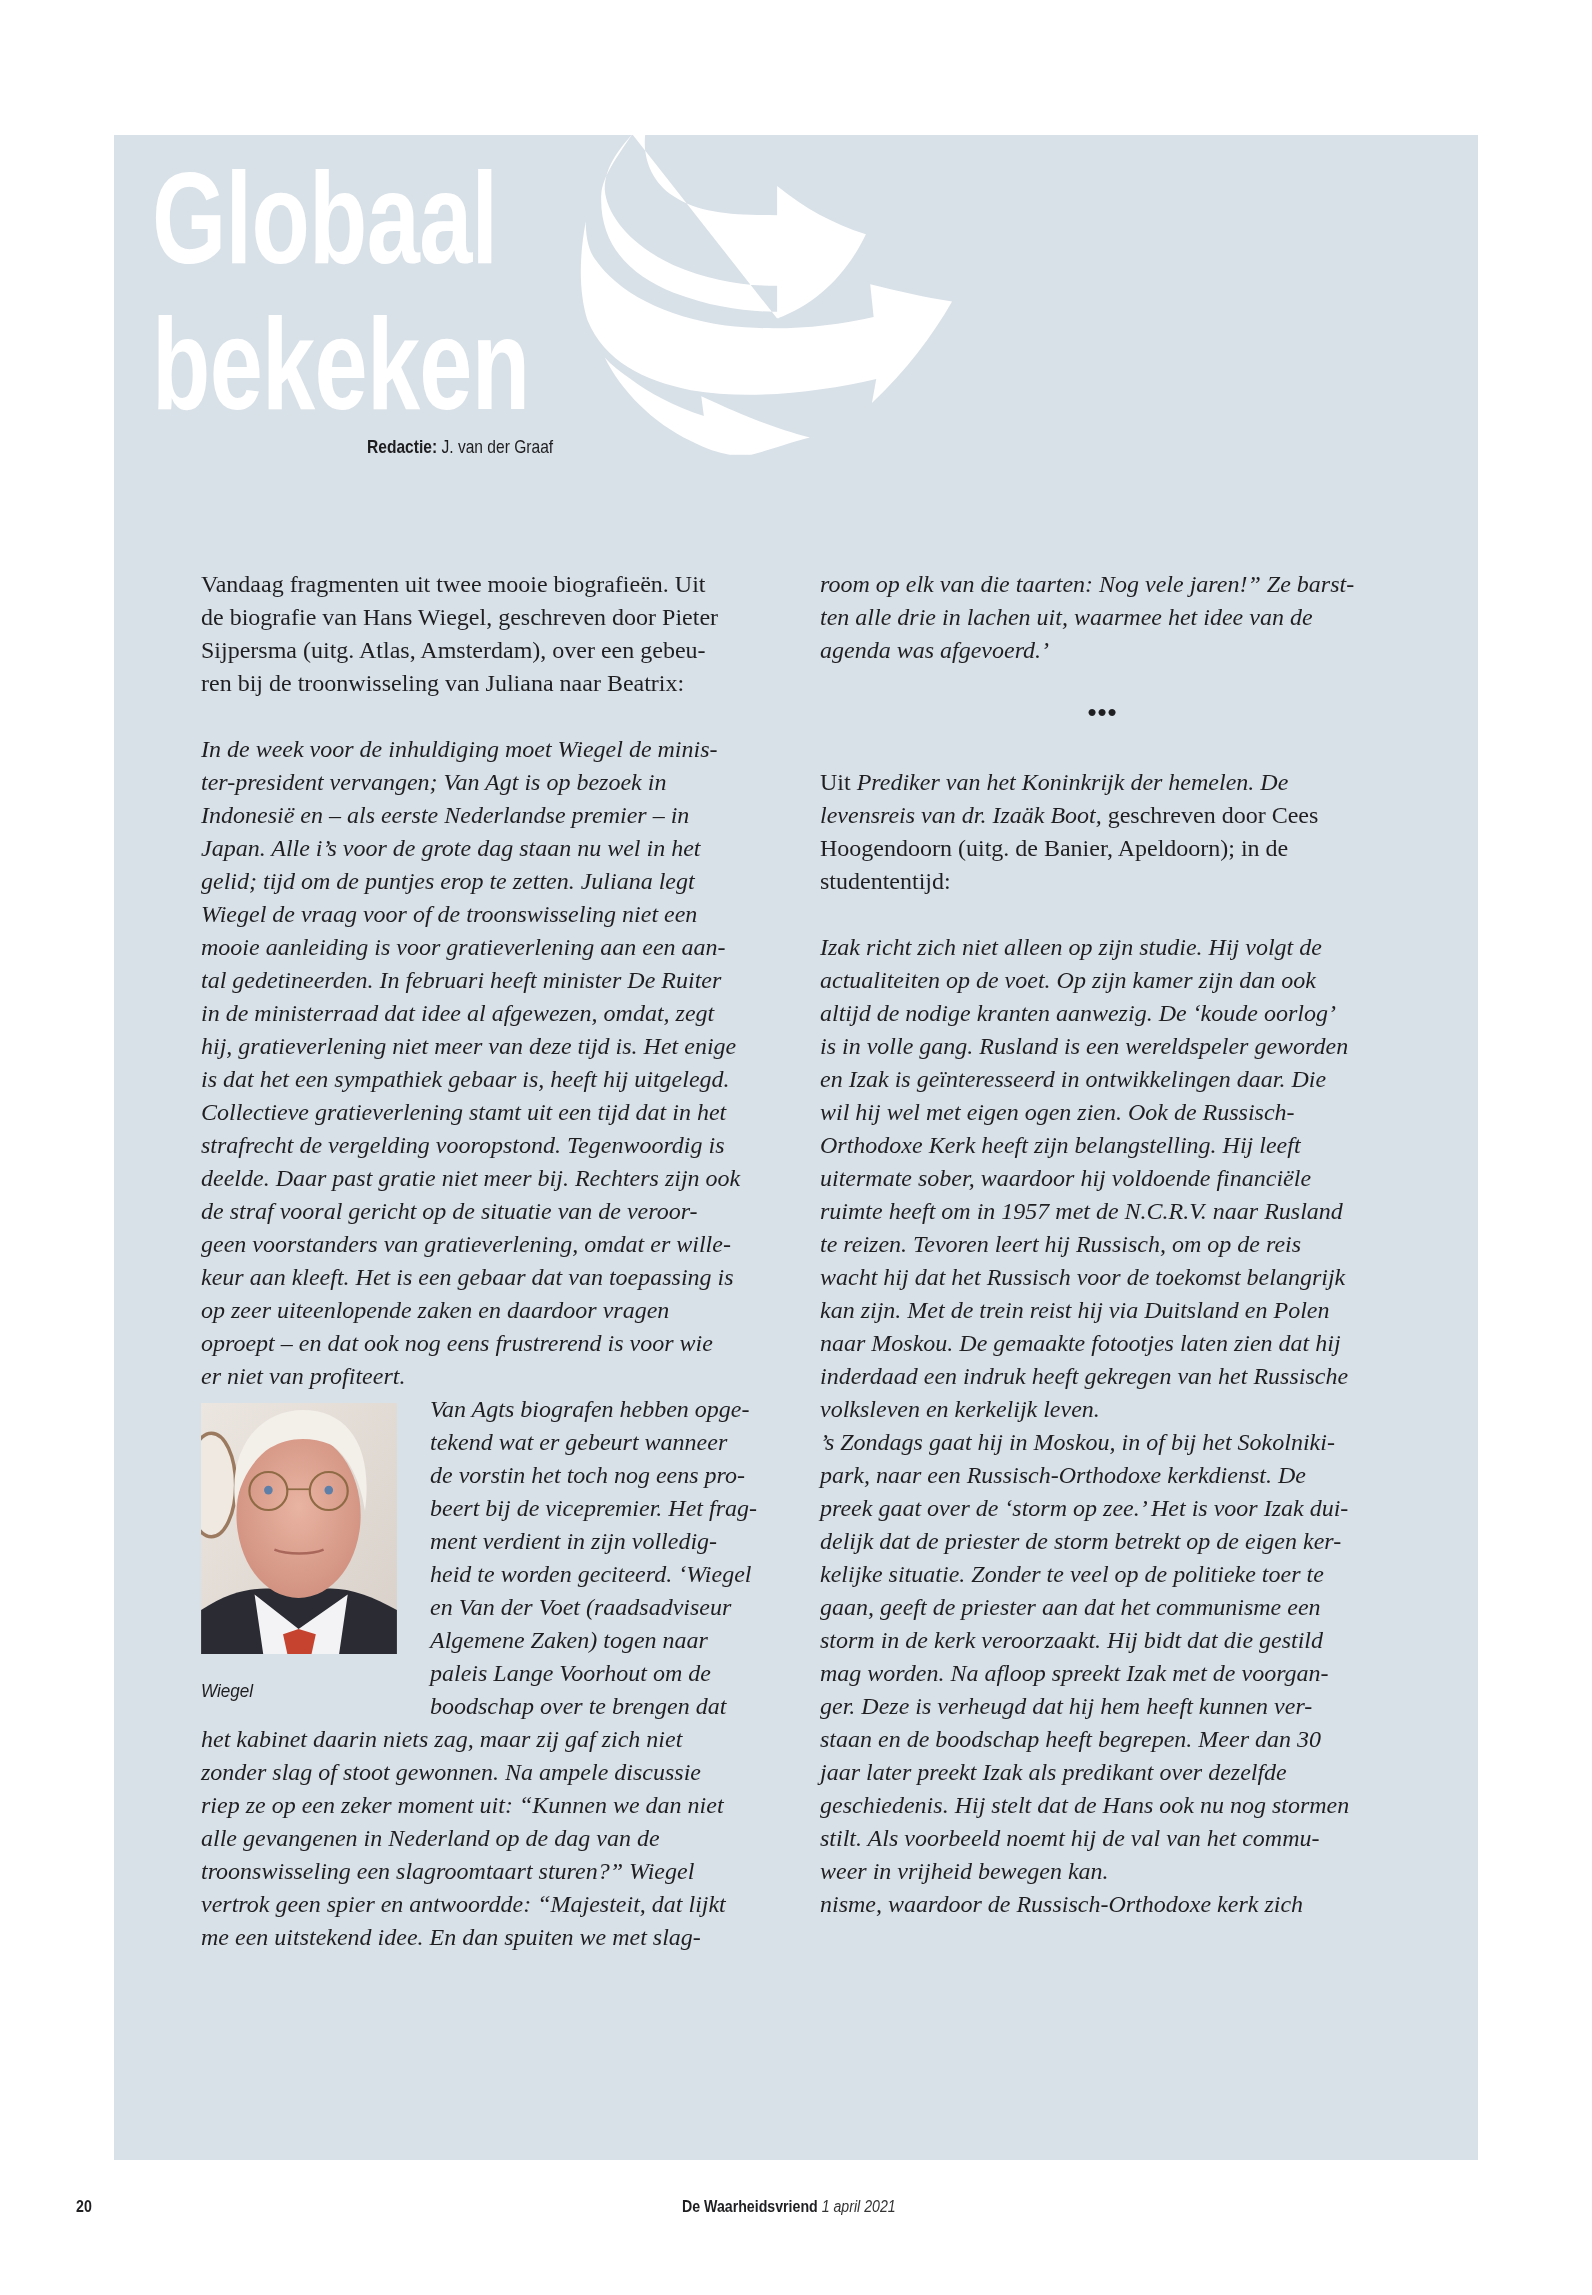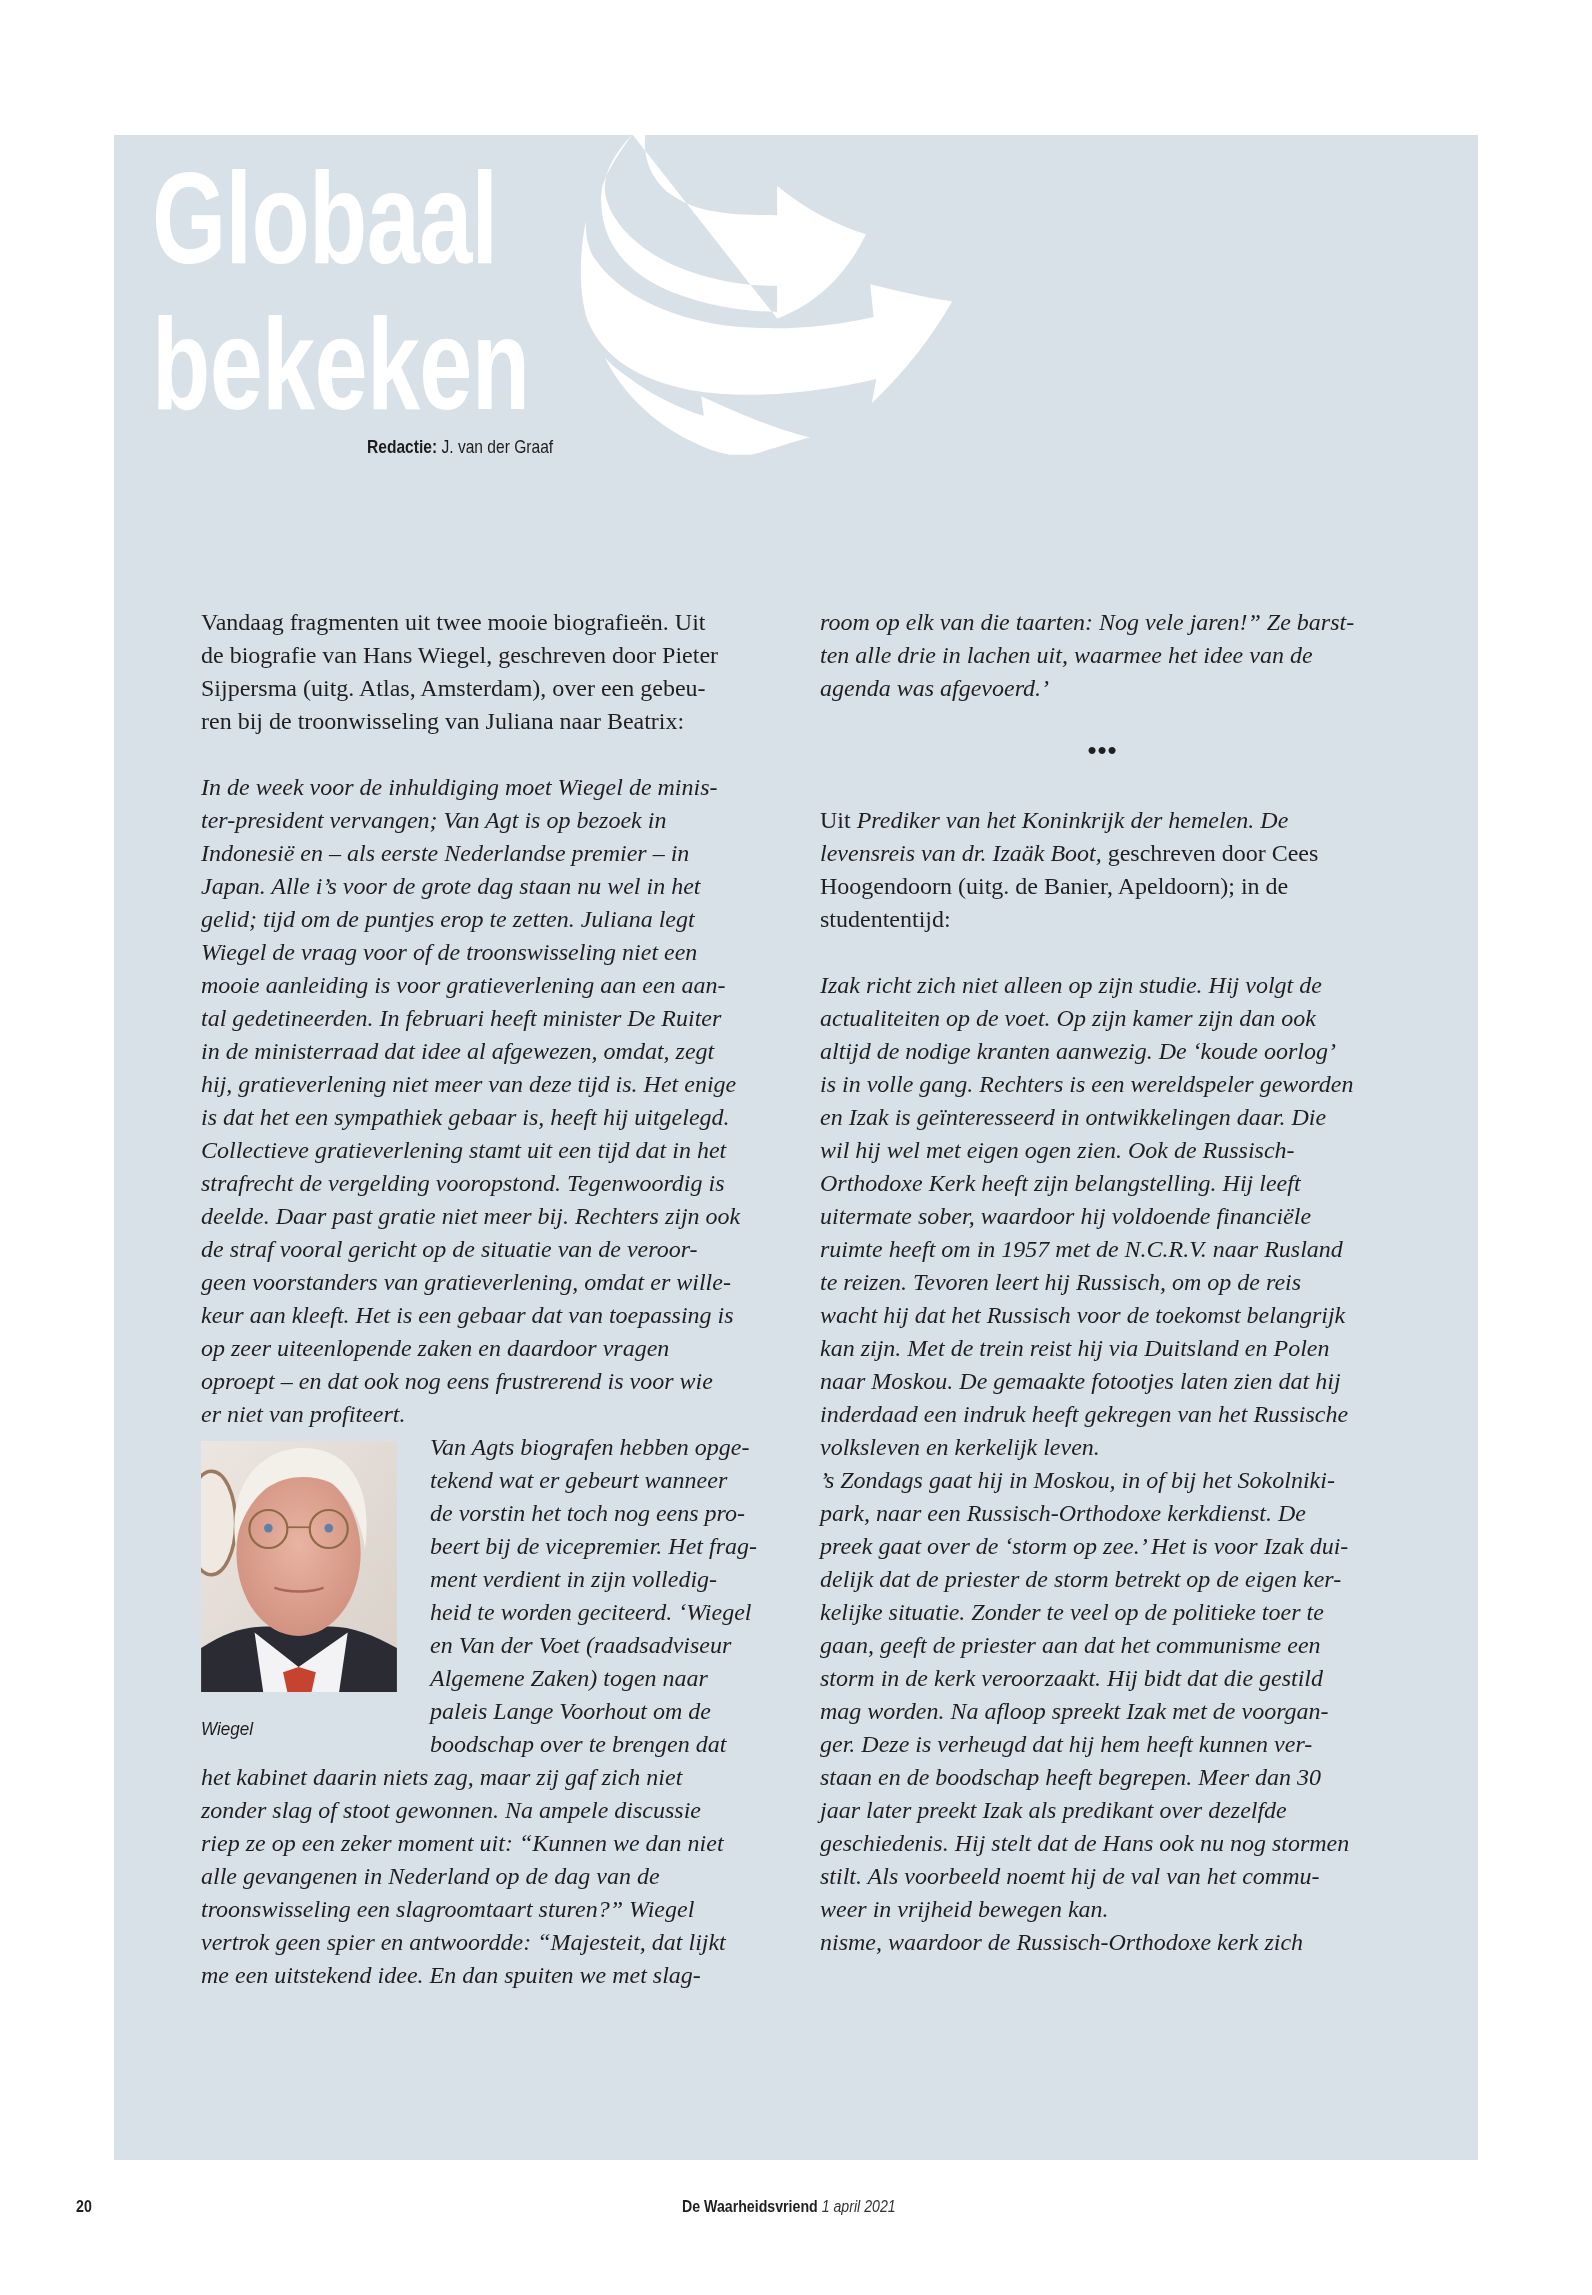--- a/index.html
+++ b/index.html
@@ -14,21 +14,21 @@
            transform-origin: 0 0; transform: scaleX(0.74); white-space: nowrap; }
   .title.l1 { top: 154px; }
   .title.l2 { top: 300px; }
 
   .globe { position: absolute; left: 570px; top: 129px; width: 397px; height: 362px; }
 
   .byline { position: absolute; left: 367px; top: 436px; font-family: "Liberation Sans", "DejaVu Sans", sans-serif;
             font-size: 19px; color: #1d1d1f; transform-origin: 0 0; transform: scaleX(0.82); white-space: nowrap; }
   .byline b { font-weight: bold; }
 
-  .col { position: absolute; top: 606px; width: 570px; font-size: 24px; line-height: 33px; }
+  .col { position: absolute; top: 568px; width: 570px; font-size: 24px; line-height: 33px; }
   .col.left { left: 201px; }
   .col.right { left: 820px; }
   .col p { margin: 0; }
   .col .it { font-style: italic; }
   .gap { height: 33px; }
 
   .ln { display: block; white-space: nowrap; }
 
   .ellipsis { text-align: center; width: 565px; font-weight: bold; font-size: 26px; letter-spacing: 0.9px; height: 33px; line-height: 26px; }
   .float-wrap { display: flow-root; }
@@ -164,21 +164,21 @@
     <span class="ln"><span>Uit </span><em>Prediker van het Koninkrijk der hemelen. De</em></span>
     <span class="ln"><em>levensreis van dr. Izaäk Boot,</em><span> geschreven door Cees</span></span>
     <span class="ln">Hoogendoorn (uitg. de Banier, Apeldoorn); in de</span>
     <span class="ln">studententijd:</span>
   </p>
   <div class="gap"></div>
   <p class="it">
     <span class="ln">Izak richt zich niet alleen op zijn studie. Hij volgt de</span>
     <span class="ln">actualiteiten op de voet. Op zijn kamer zijn dan ook</span>
     <span class="ln">altijd de nodige kranten aanwezig. De ‘koude oorlog’</span>
-    <span class="ln">is in volle gang. Rechters is een wereldspeler geworden</span>
+    <span class="ln">is in volle gang. Rusland is een wereldspeler geworden</span>
     <span class="ln">en Izak is geïnteresseerd in ontwikkelingen daar. Die</span>
     <span class="ln">wil hij wel met eigen ogen zien. Ook de Russisch-</span>
     <span class="ln">Orthodoxe Kerk heeft zijn belangstelling. Hij leeft</span>
     <span class="ln">uitermate sober, waardoor hij voldoende financiële</span>
     <span class="ln">ruimte heeft om in 1957 met de N.C.R.V. naar Rusland</span>
     <span class="ln">te reizen. Tevoren leert hij Russisch, om op de reis</span>
     <span class="ln">wacht hij dat het Russisch voor de toekomst belangrijk</span>
     <span class="ln">kan zijn. Met de trein reist hij via Duitsland en Polen</span>
     <span class="ln">naar Moskou. De gemaakte fotootjes laten zien dat hij</span>
     <span class="ln">inderdaad een indruk heeft gekregen van het Russische</span>

